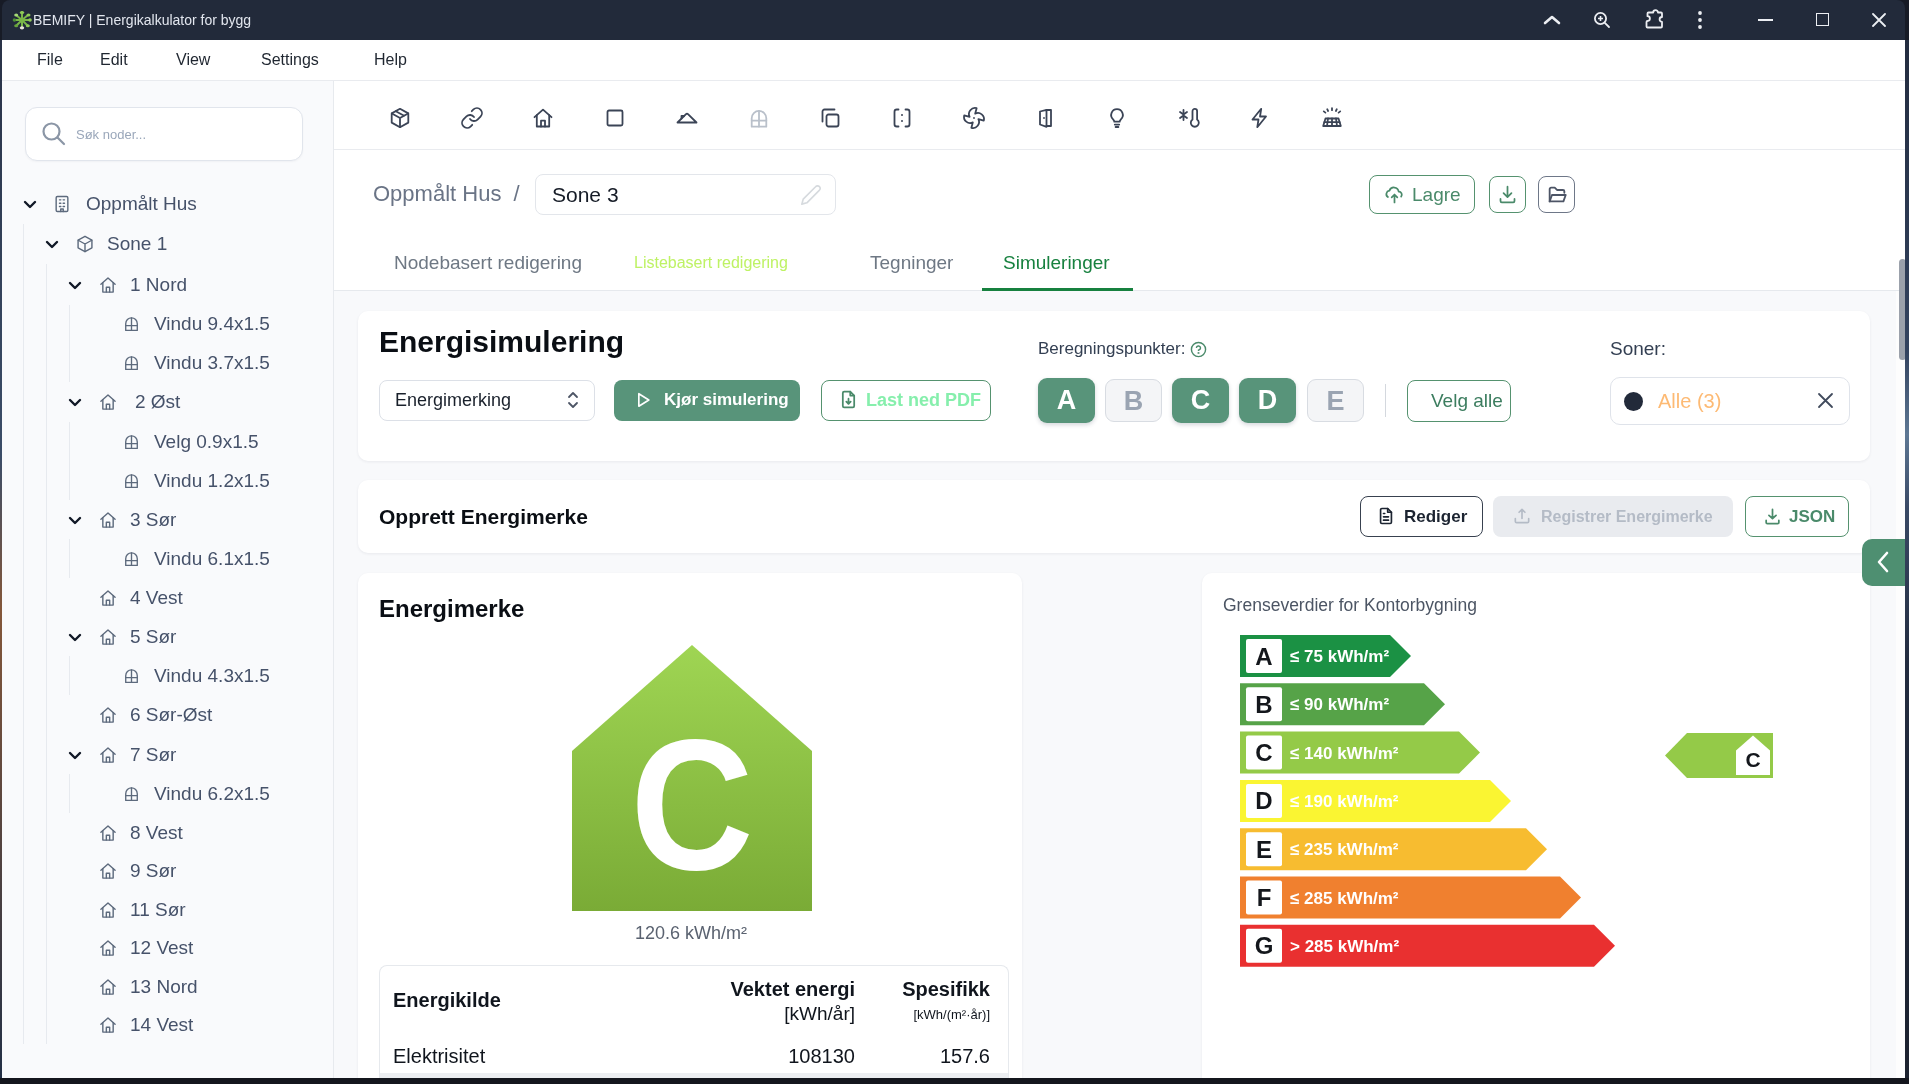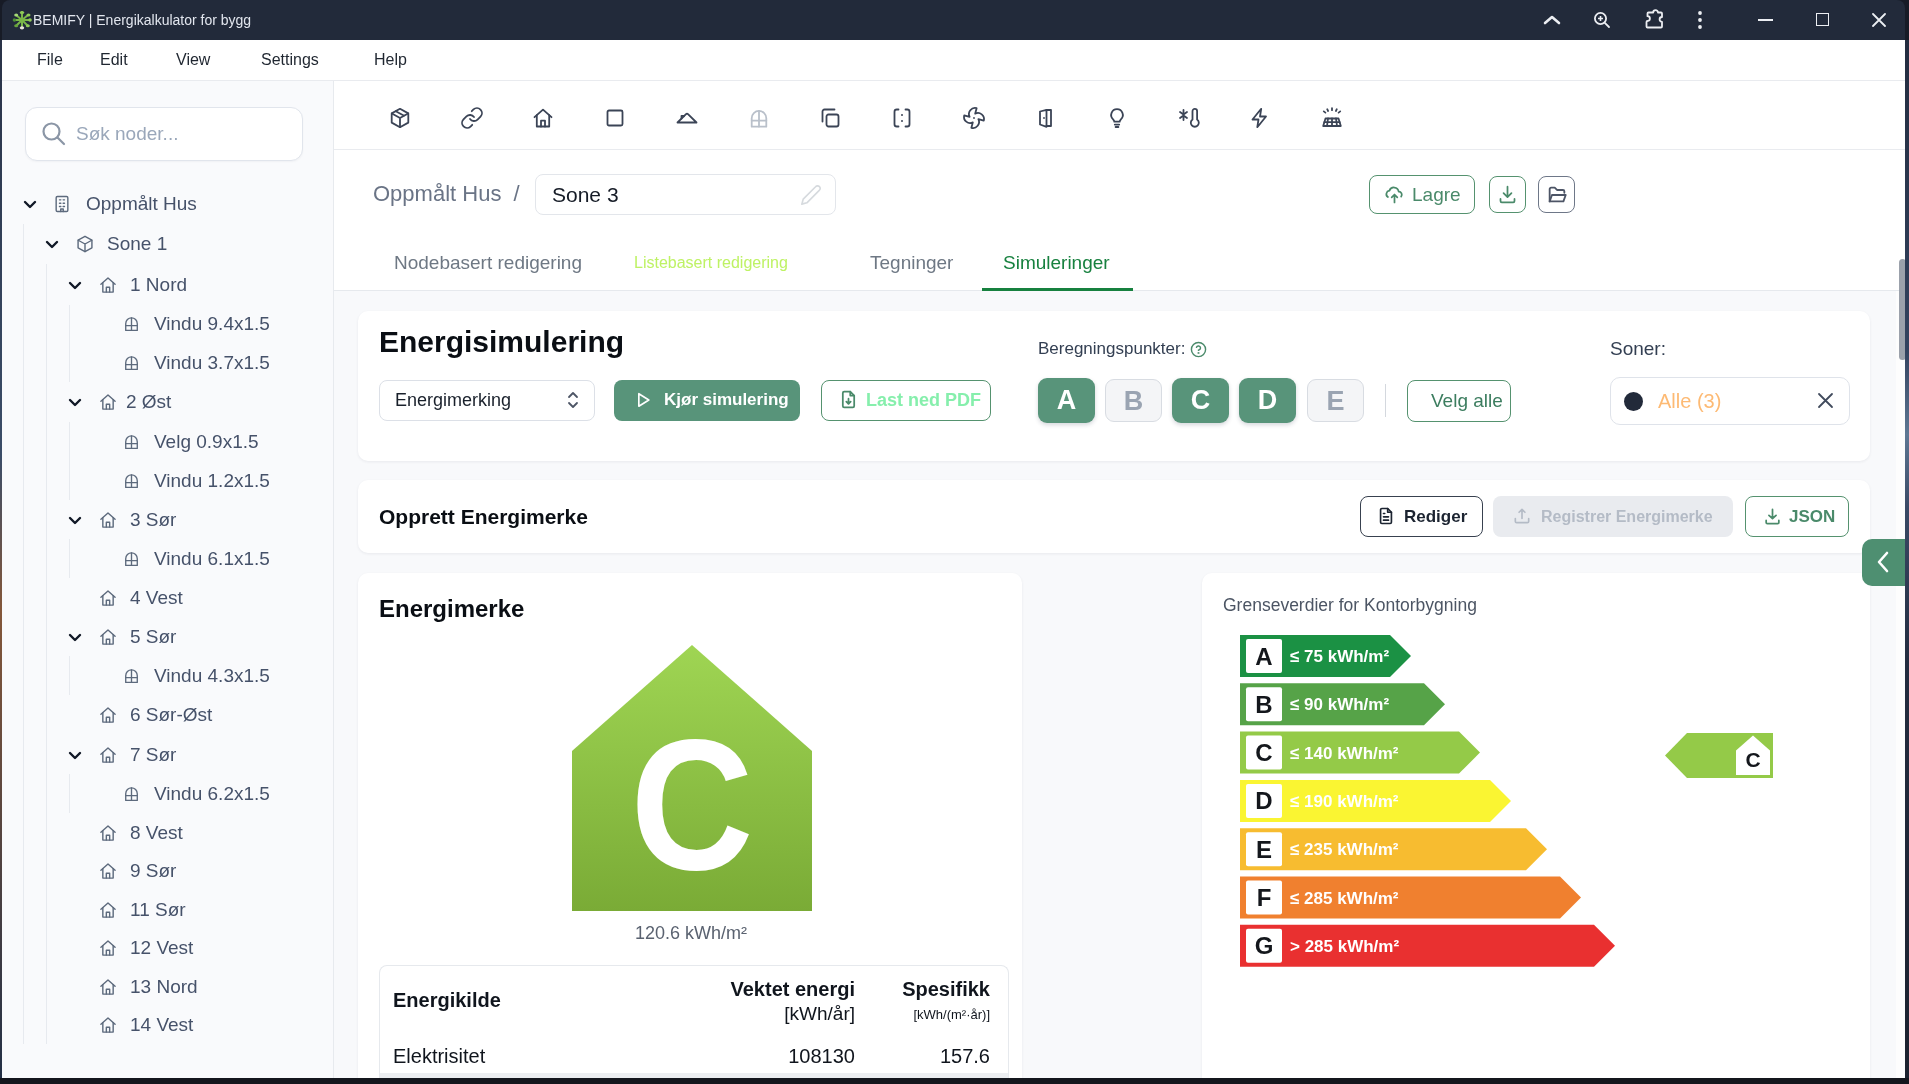--- a/index.html
+++ b/index.html
@@ -13,21 +13,21 @@
   #titlebar { left:2px; top:0; width:1903px; height:40px; background:#222a3a; border-radius:8px 8px 0 0; }
   #title-text { left:33px; top:20px; color:#e2e6ee; font-size:14px; }
 
   
   #menubar { left:2px; top:40px; width:1903px; height:41px; background:#ffffff; border-bottom:1px solid #e9ebef; }
   .menu-item { top:60px; color:#1f2630; font-size:16px; }
 
   
   #sidebar { left:2px; top:81px; width:332px; height:997px; background:#f9fafc; border-right:1px solid #e7eaee; }
   #searchbox { left:25px; top:107px; width:278px; height:54px; background:#fff; border:1px solid #e1e5ec; border-radius:12px; box-shadow:0 1px 2px rgba(20,30,50,.04); }
-  #search-ph { left:76px; top:134px; color:#9aa7ba; font-size:19px; }
+  #search-ph { left:76px; top:134px; color:#9aa7ba; font-size:13px; }
   .guide { background:#e7eaef; width:1px; }
   .trow { font-size:19px; color:#46526a; }
   .tico { stroke:#5d6a7d; fill:none; stroke-width:1.7; stroke-linecap:round; stroke-linejoin:round; }
   .tchev { stroke:#111827; fill:none; stroke-width:2.4; stroke-linecap:round; stroke-linejoin:round; }
 
   
   #toolbar { left:334px; top:81px; width:1571px; height:69px; background:#fff; border-bottom:1px solid #e9ebef; }
   .tbico { stroke:#3b4456; fill:none; stroke-width:1.8; stroke-linecap:round; stroke-linejoin:round; }
   #headerarea { left:334px; top:150px; width:1571px; height:141px; background:#fff; border-bottom:1px solid #e6e9ed; }
   #maingray { left:334px; top:291px; width:1571px; height:787px; background:#f8f9fb; }
@@ -168,21 +168,21 @@
     <use href="#i-window"></use>
   </svg>
 <div class="abs ctr trow" style="left:154px; top:363px;">Vindu 3.7x1.5</div>
 
 <svg class="abs tchev" style="left:68px; top:398px;" width="14" height="9" viewBox="0 0 14 9">
     <path d="M2 2 l5 5 5-5"></path>
   </svg>
 <svg class="abs tico" style="left:98px; top:392px;" width="20" height="20" viewBox="0 0 24 24">
     <use href="#i-house"></use>
   </svg>
-<div class="abs ctr trow" style="left:126px; top:402px;">2 Øst</div>
+<div class="abs ctr trow" style="left:135px; top:402px;">2 Øst</div>
 
 <svg class="abs tico" style="left:122px; top:432px;" width="19" height="19" viewBox="0 0 24 24">
     <use href="#i-window"></use>
   </svg>
 <div class="abs ctr trow" style="left:154px; top:442px;">Velg 0.9x1.5</div>
 
 <svg class="abs tico" style="left:122px; top:471px;" width="19" height="19" viewBox="0 0 24 24">
     <use href="#i-window"></use>
   </svg>
 <div class="abs ctr trow" style="left:154px; top:481px;">Vindu 1.2x1.5</div>

